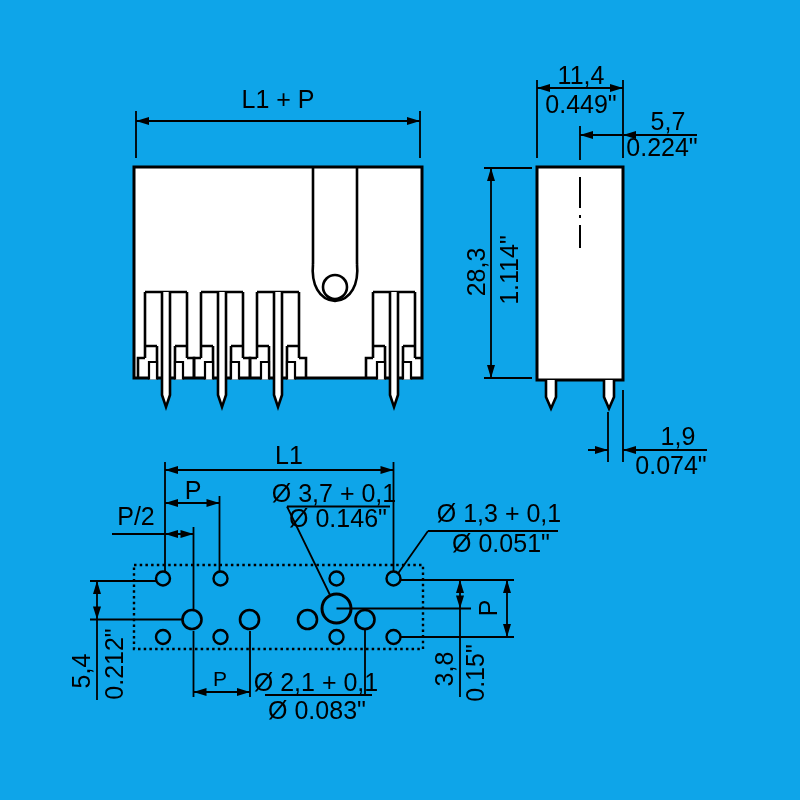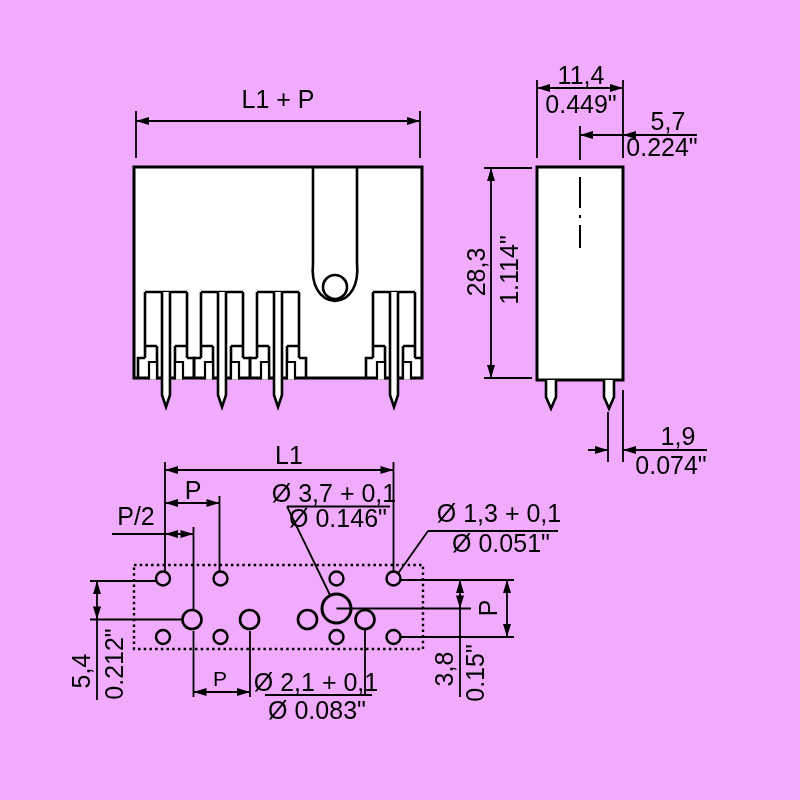--- a/index.html
+++ b/index.html
@@ -1,16 +1,16 @@
 <!DOCTYPE html>
 <html><head>
 <meta charset="utf-8">
 <style>
   html,body{margin:0;padding:0;background:#ffffff;}
-  .stage{position:relative;width:800px;height:800px;background:#f0abfc;overflow:hidden;
+  .stage{position:relative;width:800px;height:800px;background:#0ea5e9;overflow:hidden;
          font-family:"Liberation Sans", sans-serif;}
   svg{position:absolute;left:0;top:0;}
   text{fill:#000;font-family:"Liberation Sans", sans-serif;font-size:25px;}
   .t-small{font-size:21px;}
   .thin{stroke:#000;stroke-width:1.8;fill:none;}
   .thick{stroke:#000;stroke-width:3;fill:none;}
   .mid{stroke:#000;stroke-width:2.6;fill:none;}
   .whitefill{fill:#ffffff;}
   .arrow{fill:#000;stroke:none;}
 </style>

